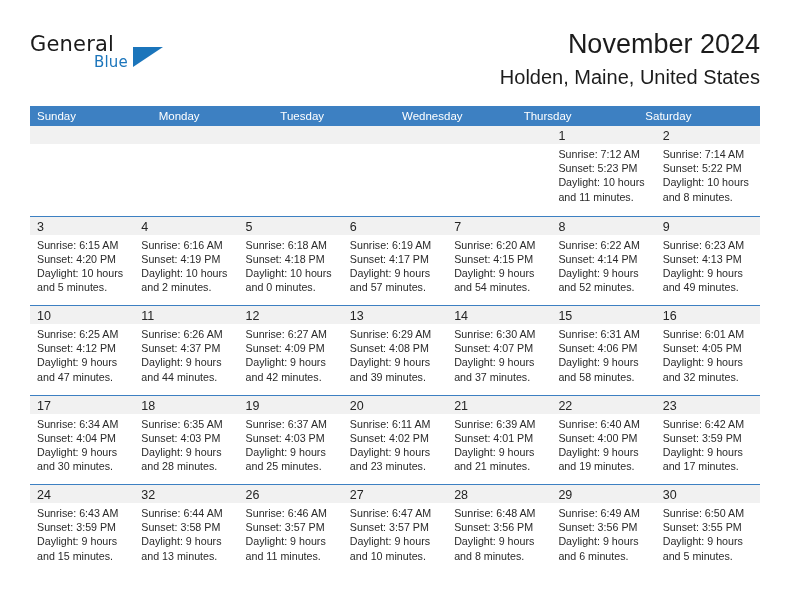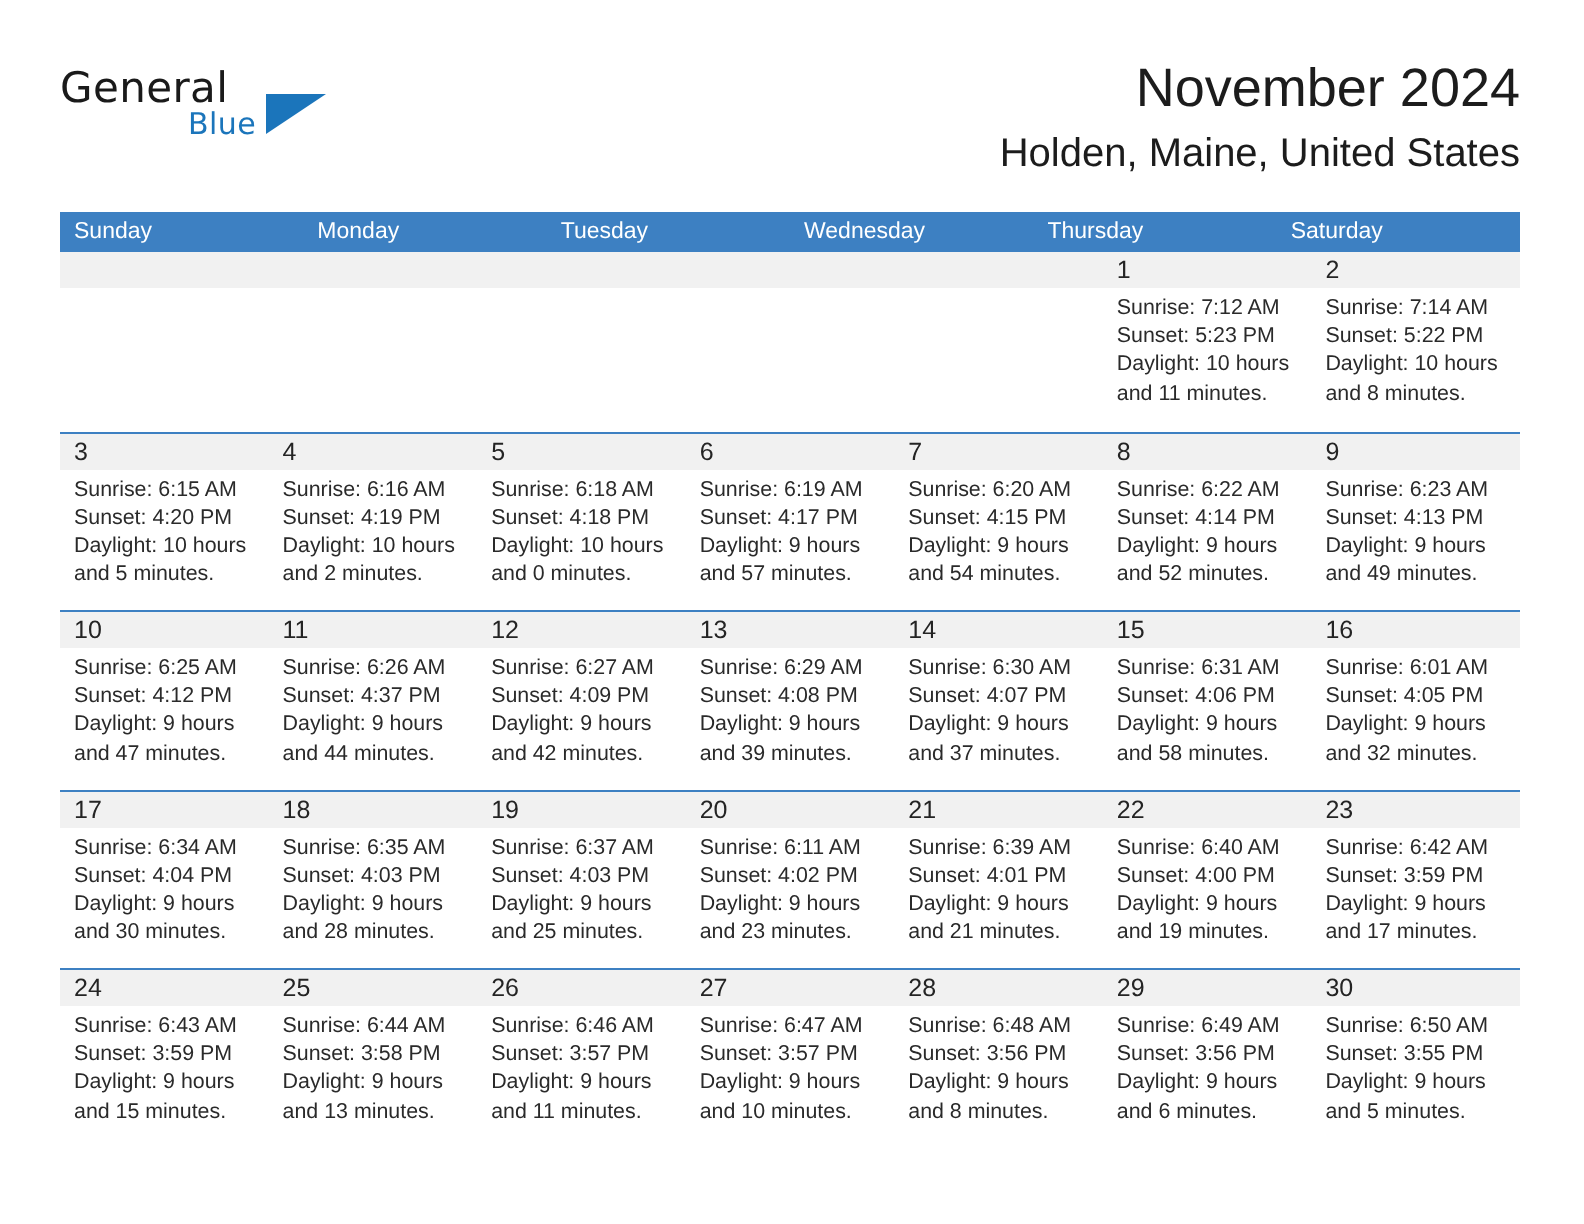--- a/index.html
+++ b/index.html
@@ -412,21 +412,21 @@
           <div class="day-cell">
             <div class="day-num-band"><span class="day-num">24</span></div>
             <div class="day-body">
               <div class="day-line">Sunrise: 6:43 AM</div>
               <div class="day-line">Sunset: 3:59 PM</div>
               <div class="day-line">Daylight: 9 hours</div>
               <div class="day-line">and 15 minutes.</div>
             </div>
           </div>
           <div class="day-cell">
-            <div class="day-num-band"><span class="day-num">25</span></div>
+            <div class="day-num-band"><span class="day-num">32</span></div>
             <div class="day-body">
               <div class="day-line">Sunrise: 6:44 AM</div>
               <div class="day-line">Sunset: 3:58 PM</div>
               <div class="day-line">Daylight: 9 hours</div>
               <div class="day-line">and 13 minutes.</div>
             </div>
           </div>
           <div class="day-cell">
             <div class="day-num-band"><span class="day-num">26</span></div>
             <div class="day-body">

